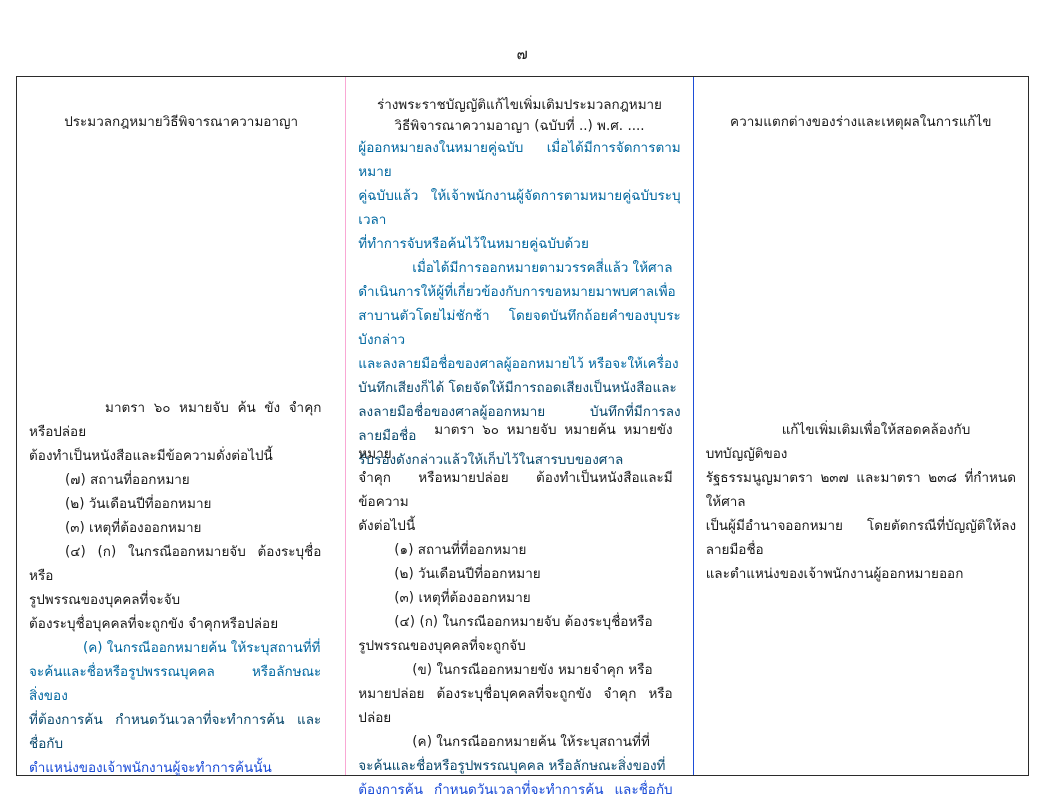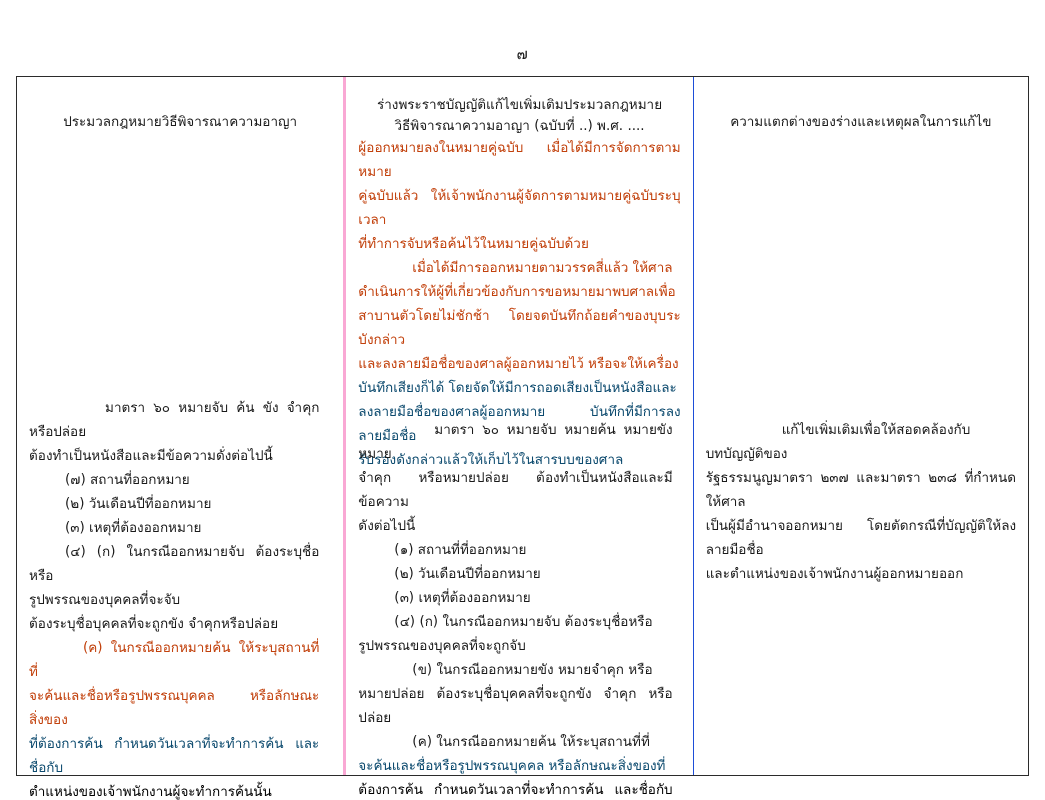--- a/index.html
+++ b/index.html
@@ -43,21 +43,21 @@
     box-sizing: border-box;
     display: flex;
     flex-direction: row;
   }
 
   .col {
     box-sizing: border-box;
     position: relative;
     height: 100%;
   }
-  .col-1 { width: 330px; border-right: 3px solid #f9a8d4; }
+  .col-1 { width: 330px; border-right: 1px solid #f9a8d4; }
   .col-2 { width: 348px; border-right: 1px solid #1d4ed8; }
   .col-3 { width: 335px; }
 
   .col-head {
     box-sizing: border-box;
     padding: 22px 10px 4px 10px;
     text-align: center;
     font-size: 13.5px;
     line-height: 1.55;
   }
@@ -76,23 +76,23 @@
 
   .p {
     margin: 0;
     text-indent: 0;
   }
   .p.ind1 { text-indent: 36px; }
   .p.ind2 { text-indent: 54px; }
   .p.center-ind { text-indent: 76px; }
 
   
-  .fade-1 { color: #c2410c; }
+  .fade-1 { color: #0369a1; }
   .fade-2 { color: #0c4a6e; }
-  .fade-3 { color: #000000; }
+  .fade-3 { color: #1d4ed8; }
 
   .block-top-2 {
     position: absolute;
     top: 58px;
     left: 0;
     right: 0;
   }
   .block-mid-1 {
     position: absolute;
     top: 318px;

